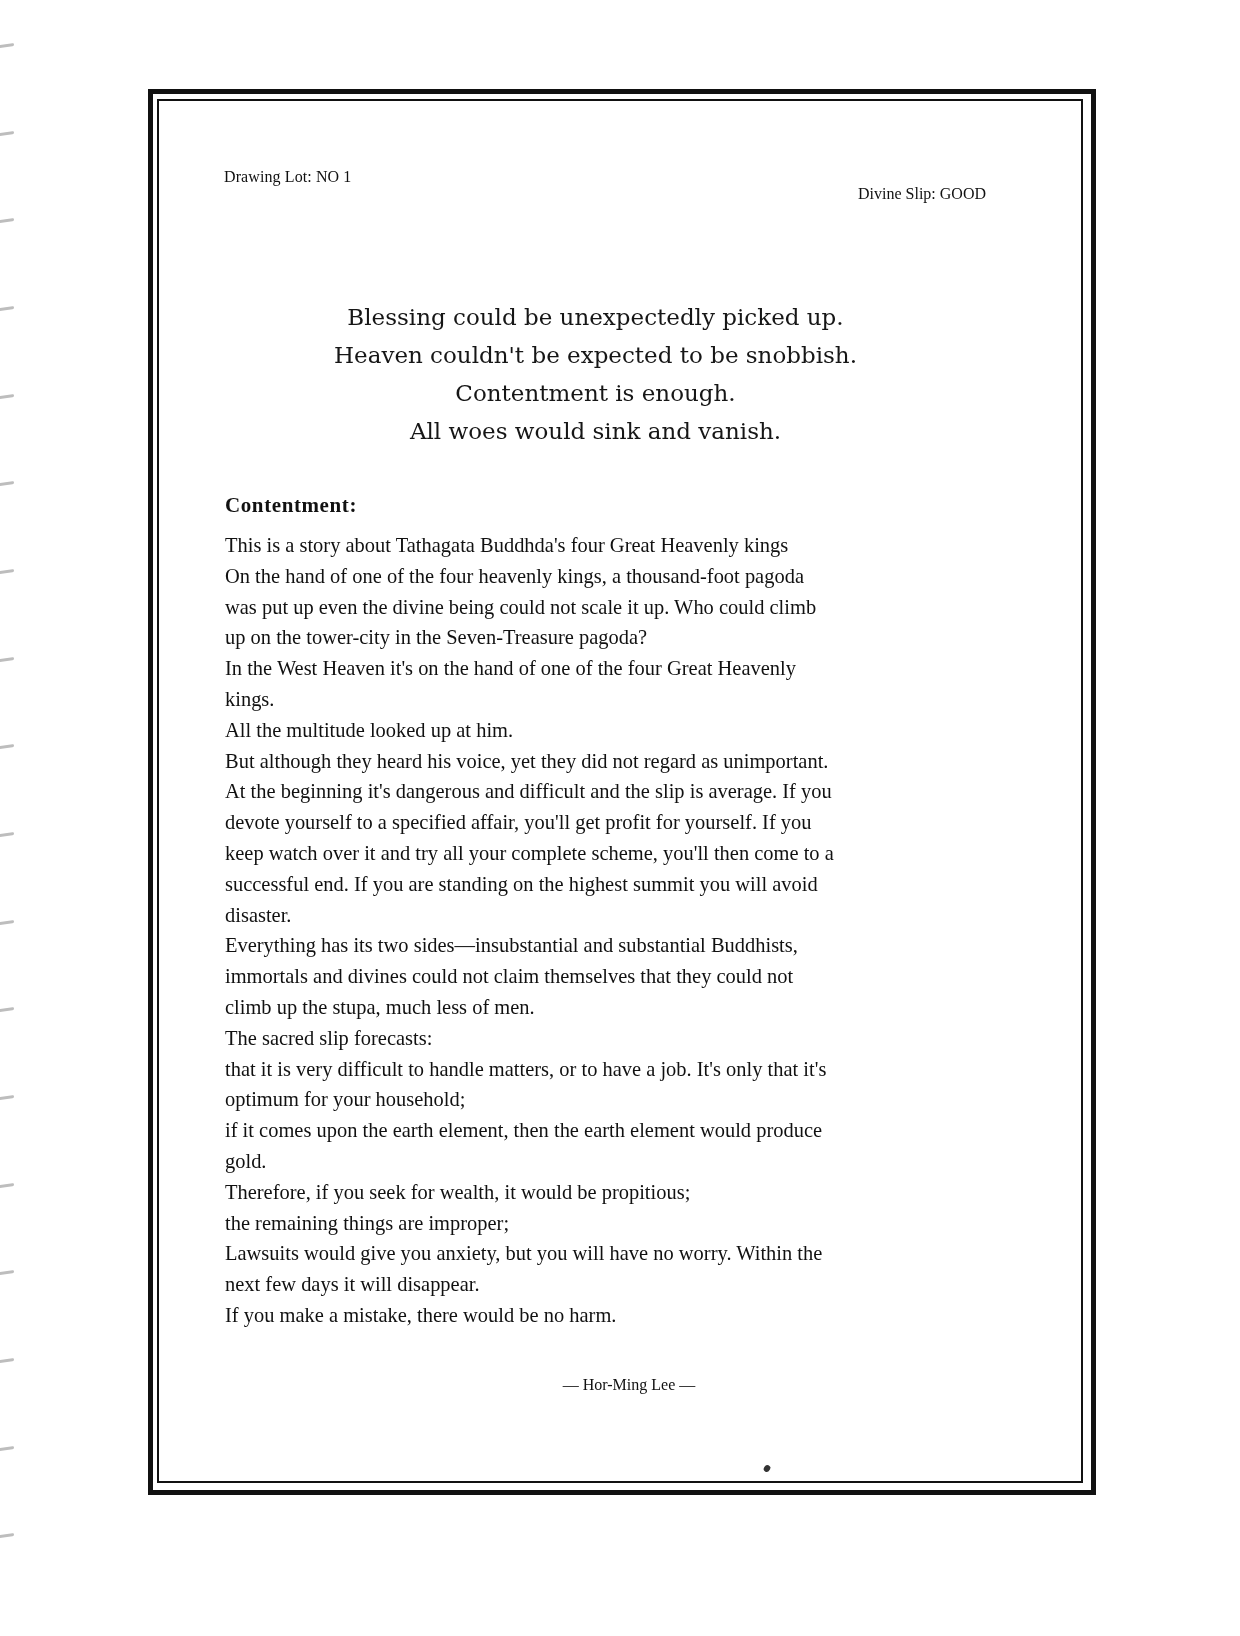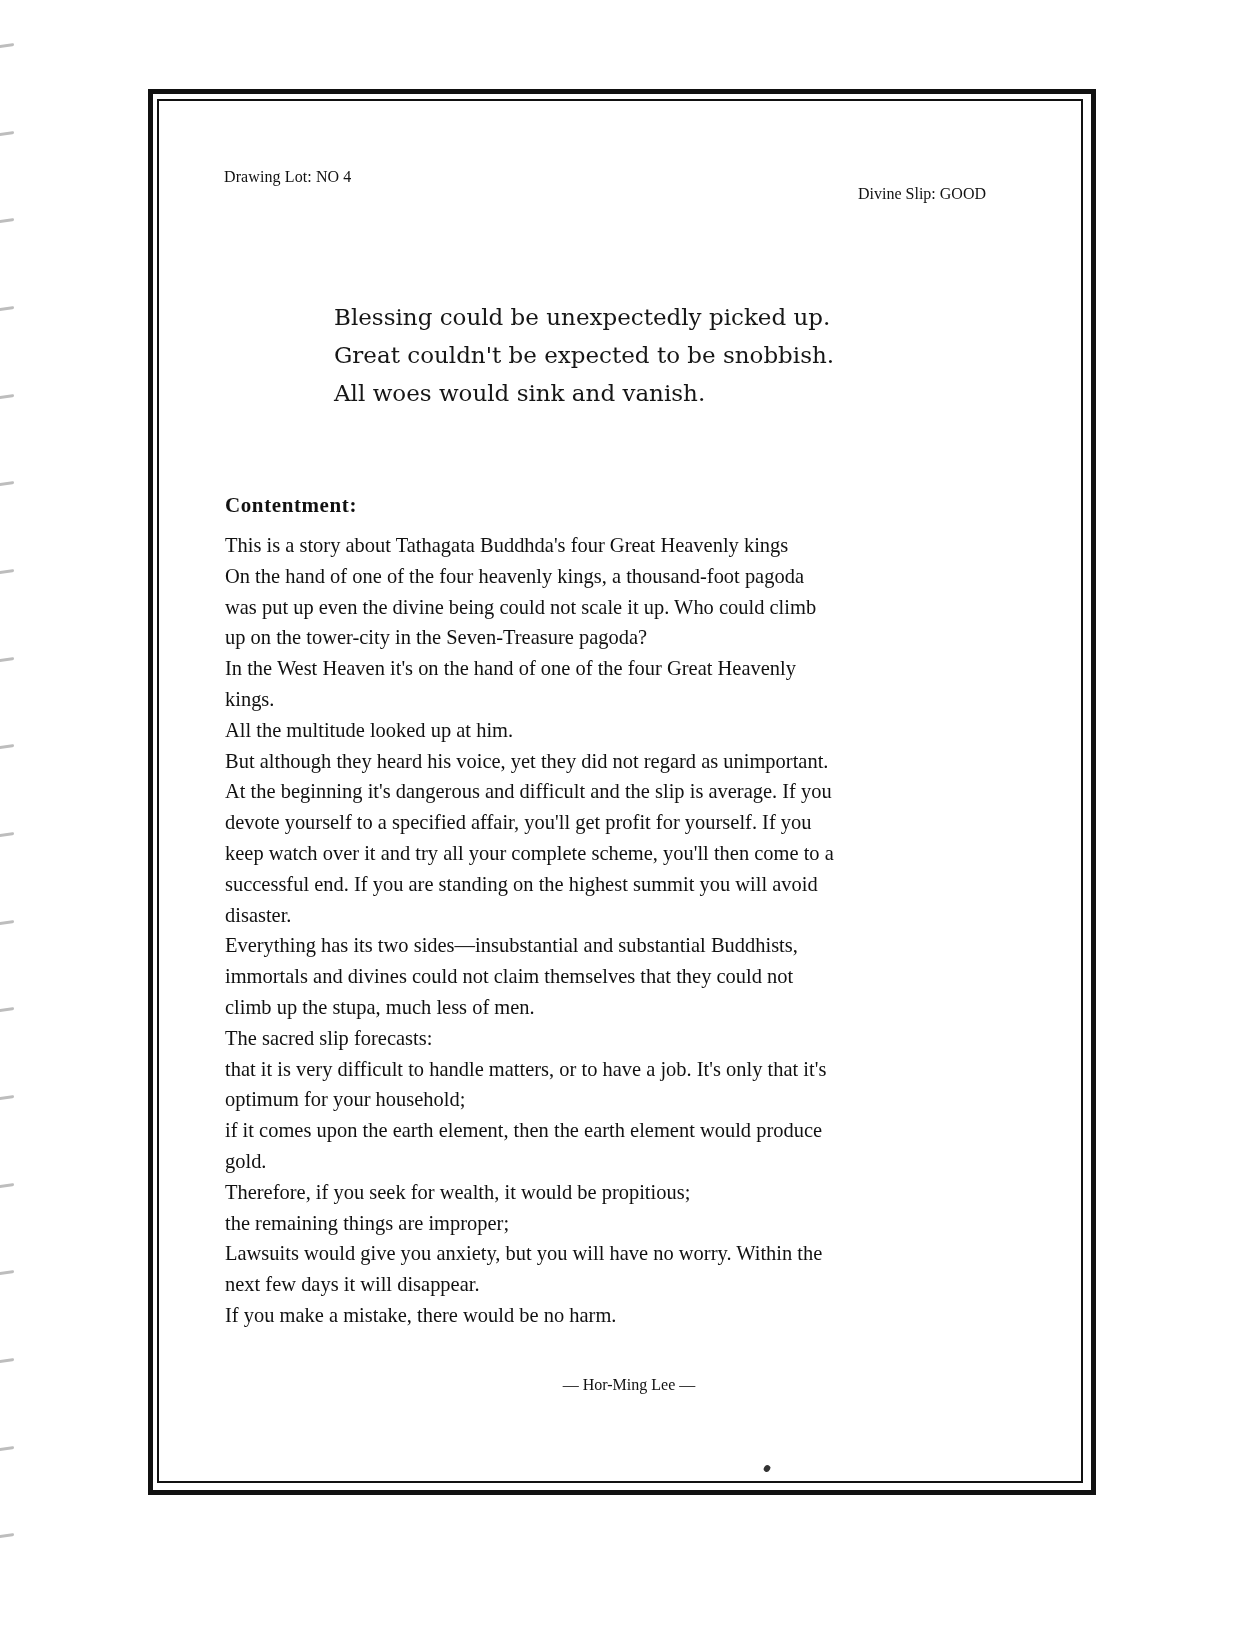--- a/index.html
+++ b/index.html
@@ -53,21 +53,21 @@
   }
   .poem {
     position: absolute;
     left: 334px;
     top: 298px;
     font-family: "DejaVu Serif", serif;
     font-size: 23px;
     line-height: 38px;
     color: #161616;
   }
-  .poem div { white-space: nowrap; }
+  .poem div { white-space: nowrap; text-align: center; }
   .exp-heading {
     position: absolute;
     left: 225px;
     top: 493px;
     font-size: 21px;
     font-weight: bold;
     letter-spacing: 0.6px;
   }
   .body-text {
     position: absolute;
@@ -118,26 +118,27 @@
 <div class="binding-mark" style="top:1096px"></div>
 <div class="binding-mark" style="top:1184px"></div>
 <div class="binding-mark" style="top:1271px"></div>
 <div class="binding-mark" style="top:1359px"></div>
 <div class="binding-mark" style="top:1447px"></div>
 <div class="binding-mark" style="top:1534px"></div>
 
 <div class="frame-outer"></div>
 <div class="frame-inner"></div>
 
-<div class="header-left">Drawing Lot: NO 4</div>
+<div class="header-left">Drawing Lot: NO 1</div>
 <div class="header-right">Divine Slip: GOOD</div>
 
 <div class="poem">
   <div>Blessing could be unexpectedly picked up.</div>
-  <div>Great couldn't be expected to be snobbish.</div>
+  <div>Heaven couldn't be expected to be snobbish.</div>
+  <div>Contentment is enough.</div>
   <div>All woes would sink and vanish.</div>
 </div>
 
 <div class="exp-heading">Contentment:</div>
 
 <div class="body-text">
   <div>This is a story about Tathagata Buddhda's four Great Heavenly kings</div>
   <div>On the hand of one of the four heavenly kings, a thousand-foot pagoda</div>
   <div>was put up even the divine being could not scale it up. Who could climb</div>
   <div>up on the tower-city in the Seven-Treasure pagoda?</div>

